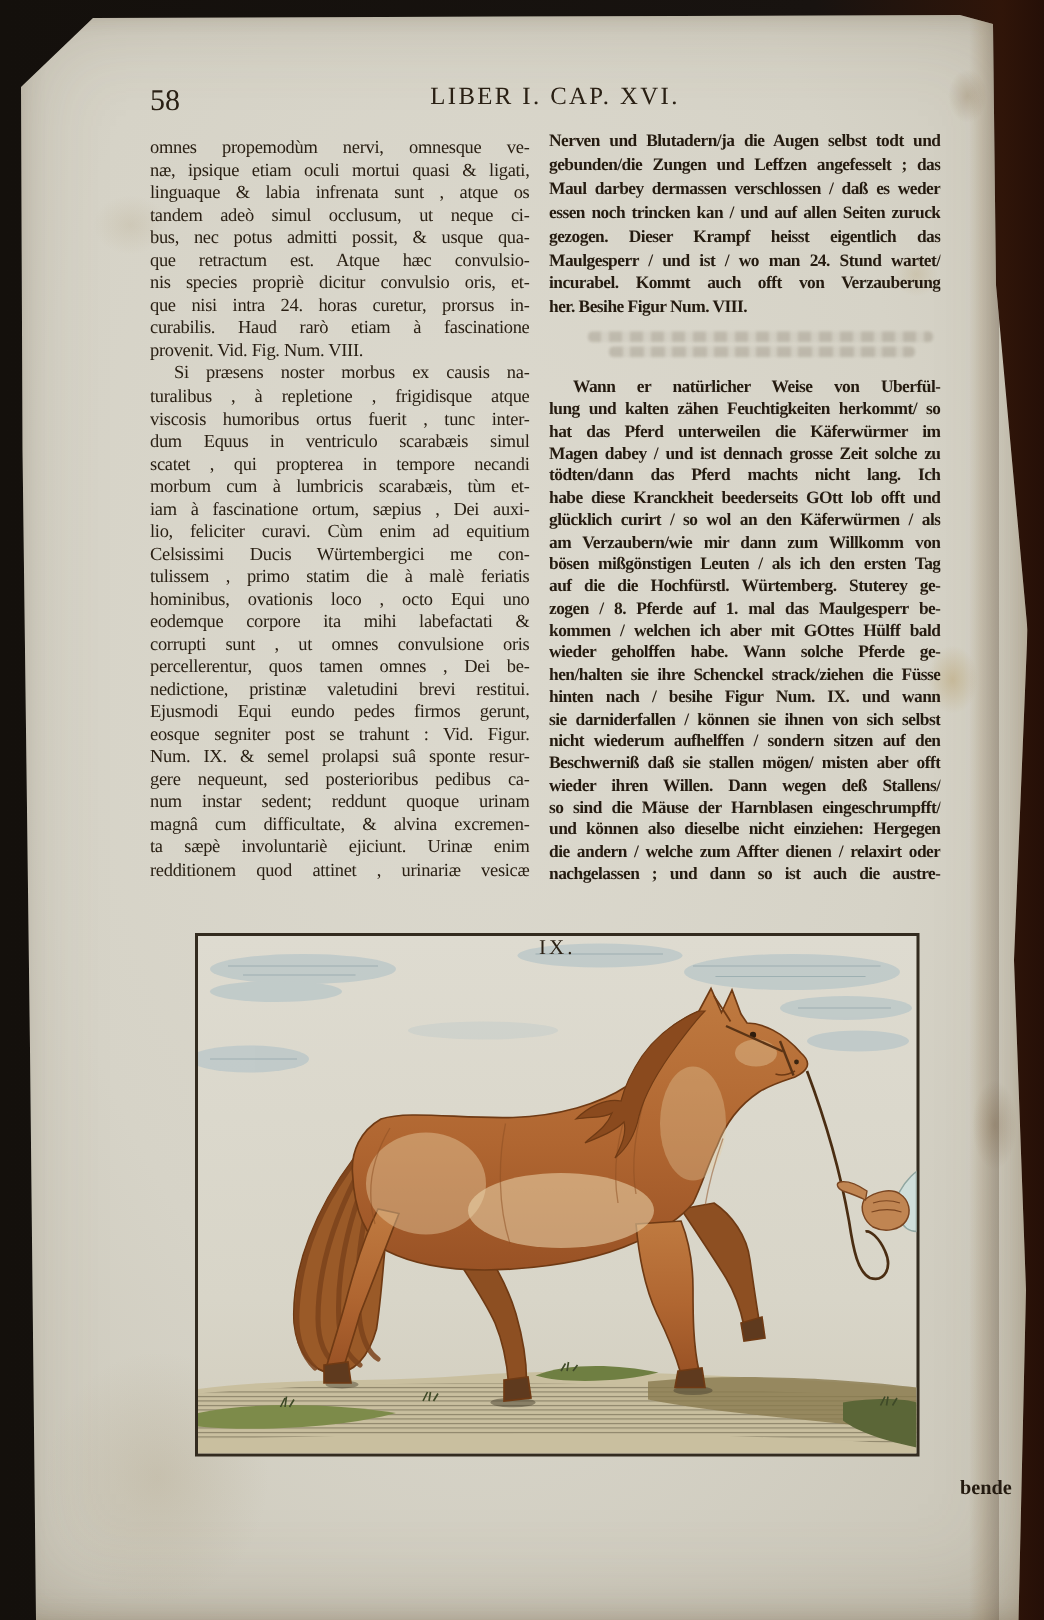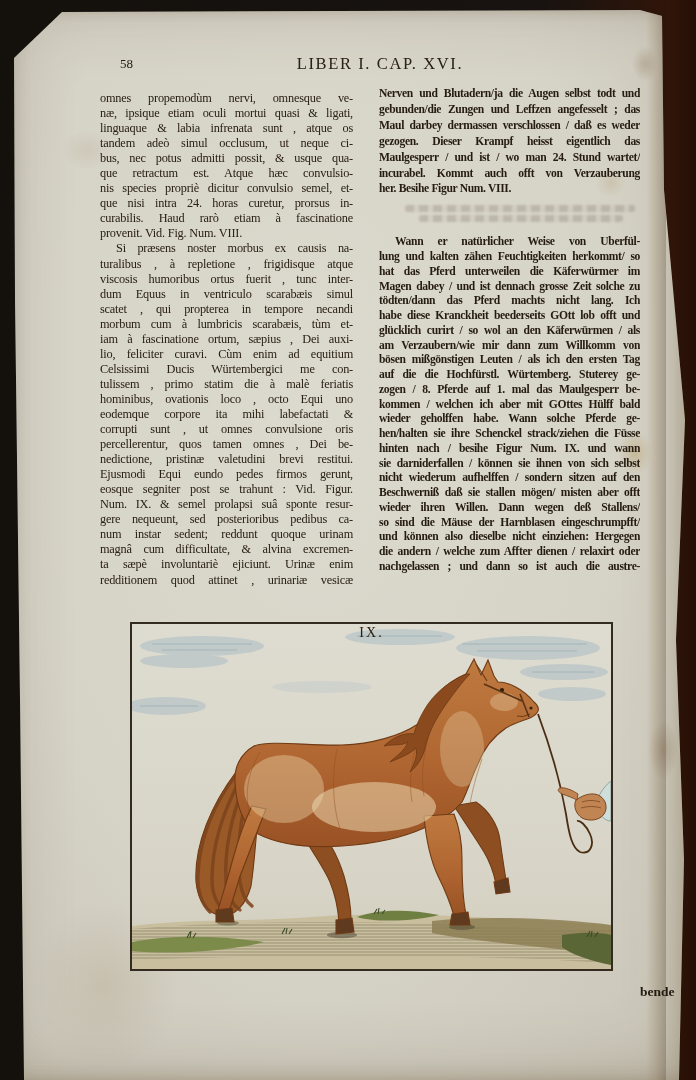--- a/index.html
+++ b/index.html
@@ -13,27 +13,27 @@
     position:absolute;inset:0;
     background:radial-gradient(ellipse at 45% 38%, #dcd9ce 0%, #d6d3c7 55%, #c8c4b6 100%);
     clip-path:polygon(14px 58px,62px 12px,640px 10px,662px 16px,664px 190px,685px 420px,676px 640px,684px 860px,679px 1080px,24px 1080px,20px 700px,15px 300px);
     box-shadow:inset 0 0 70px rgba(95,78,55,.30), inset -20px 0 28px -10px rgba(120,90,50,.42),
                inset 16px 0 20px -8px rgba(100,85,60,.38), inset 0 12px 16px -6px rgba(100,85,60,.32);
     color:#2a2014;
   }
   .stain{position:absolute;border-radius:50%;pointer-events:none;}
   #fold-line{position:absolute;top:0;bottom:0;left:646px;width:20px;
     background:linear-gradient(90deg,rgba(0,0,0,0) 0%,rgba(140,115,80,.22) 45%,rgba(80,60,40,.30) 100%);}
-  #page-number{position:absolute;left:120px;top:56px;font-size:13px;}
-  #running-header{position:absolute;left:100px;top:54px;width:560px;text-align:center;
+  #page-number{position:absolute;left:100px;top:56px;font-size:20px;}
+  #running-header{position:absolute;left:90px;top:54px;width:560px;text-align:center;
     font-size:16.5px;letter-spacing:1.6px;}
   .col{position:absolute;overflow:hidden;}
   #latin-column{left:100px;top:91px;width:253px;font-size:12.3px;line-height:15.05px;letter-spacing:-0.2px;}
   #german-column{left:366px;top:86px;width:261px;font-weight:bold;color:#251b10;
-    font-size:11.6px;letter-spacing:-0.35px;margin-left:13px;}
+    font-size:11.6px;letter-spacing:-0.35px;}
   #german-column .para1 .line{line-height:15.9px;}
   #german-column .para2 .line{line-height:14.75px;}
   .line{white-space:nowrap;text-align:justify;text-align-last:justify;overflow:hidden;}
   .line.short{text-align-last:left;}
   .para.indent .line:first-child{text-indent:16px;}
   #ghost-showthrough{height:33px;padding-top:5px;opacity:.85;}
   .ghost-stripe{height:7px;margin:3px 6px 3px 2px;border-radius:3px;
     background:repeating-linear-gradient(90deg,rgba(125,115,98,.34) 0 9px,rgba(125,115,98,.08) 9px 14px);
     filter:blur(1.2px);}
   #engraving-frame{
@@ -64,21 +64,21 @@
   <div id="running-header">LIBER I. CAP. XVI.</div>
 
   <div id="latin-column" class="col">
     <div class="para">
         <div class="line">omnes propemodùm nervi, omnesque ve-</div>
         <div class="line">næ, ipsique etiam oculi mortui quasi &amp; ligati,</div>
         <div class="line">linguaque &amp; labia infrenata sunt , atque os</div>
         <div class="line">tandem adeò simul occlusum, ut neque ci-</div>
         <div class="line">bus, nec potus admitti possit, &amp; usque qua-</div>
         <div class="line">que retractum est.  Atque hæc convulsio-</div>
-        <div class="line">nis species propriè dicitur convulsio semel, et-</div>
+        <div class="line">nis species propriè dicitur convulsio oris, et-</div>
         <div class="line">que nisi intra 24. horas curetur, prorsus in-</div>
         <div class="line">curabilis.  Haud rarò etiam à fascinatione</div>
       </div>
     <div class="line short">provenit.  Vid. Fig. Num. VIII.</div>
     <div class="para indent">
         <div class="line">Si præsens noster morbus ex causis na-</div>
         <div class="line">turalibus , à repletione , frigidisque atque</div>
         <div class="line">viscosis humoribus ortus fuerit , tunc inter-</div>
         <div class="line">dum Equus in ventriculo scarabæis simul</div>
         <div class="line">scatet , qui propterea in tempore necandi</div>
@@ -101,20 +101,21 @@
         <div class="line">ta sæpè involuntariè ejiciunt.  Urinæ enim</div>
         <div class="line">redditionem quod attinet , urinariæ vesicæ</div>
       </div>
   </div>
 
   <div id="german-column" class="col">
     <div class="para para1">
         <div class="line">Nerven und Blutadern/ja die Augen selbst todt und</div>
         <div class="line">gebunden/die Zungen und Leffzen angefesselt ; das</div>
         <div class="line">Maul darbey dermassen verschlossen / daß es weder</div>
+        <div class="line">essen noch trincken kan / und auf allen Seiten zuruck</div>
         <div class="line">gezogen.  Dieser Krampf heisst eigentlich das</div>
         <div class="line">Maulgesperr / und ist / wo man 24. Stund wartet/</div>
         <div class="line">incurabel.  Kommt auch offt von Verzauberung</div>
       </div>
     <div class="line short" style="line-height:15.9px">her.  Besihe Figur Num. VIII.</div>
     <div id="ghost-showthrough">
       <div class="ghost-stripe" style="width:88%;margin-left:26px;"></div>
       <div class="ghost-stripe" style="width:78%;margin-left:40px;"></div>
     </div>
     <div class="para para2 indent">

